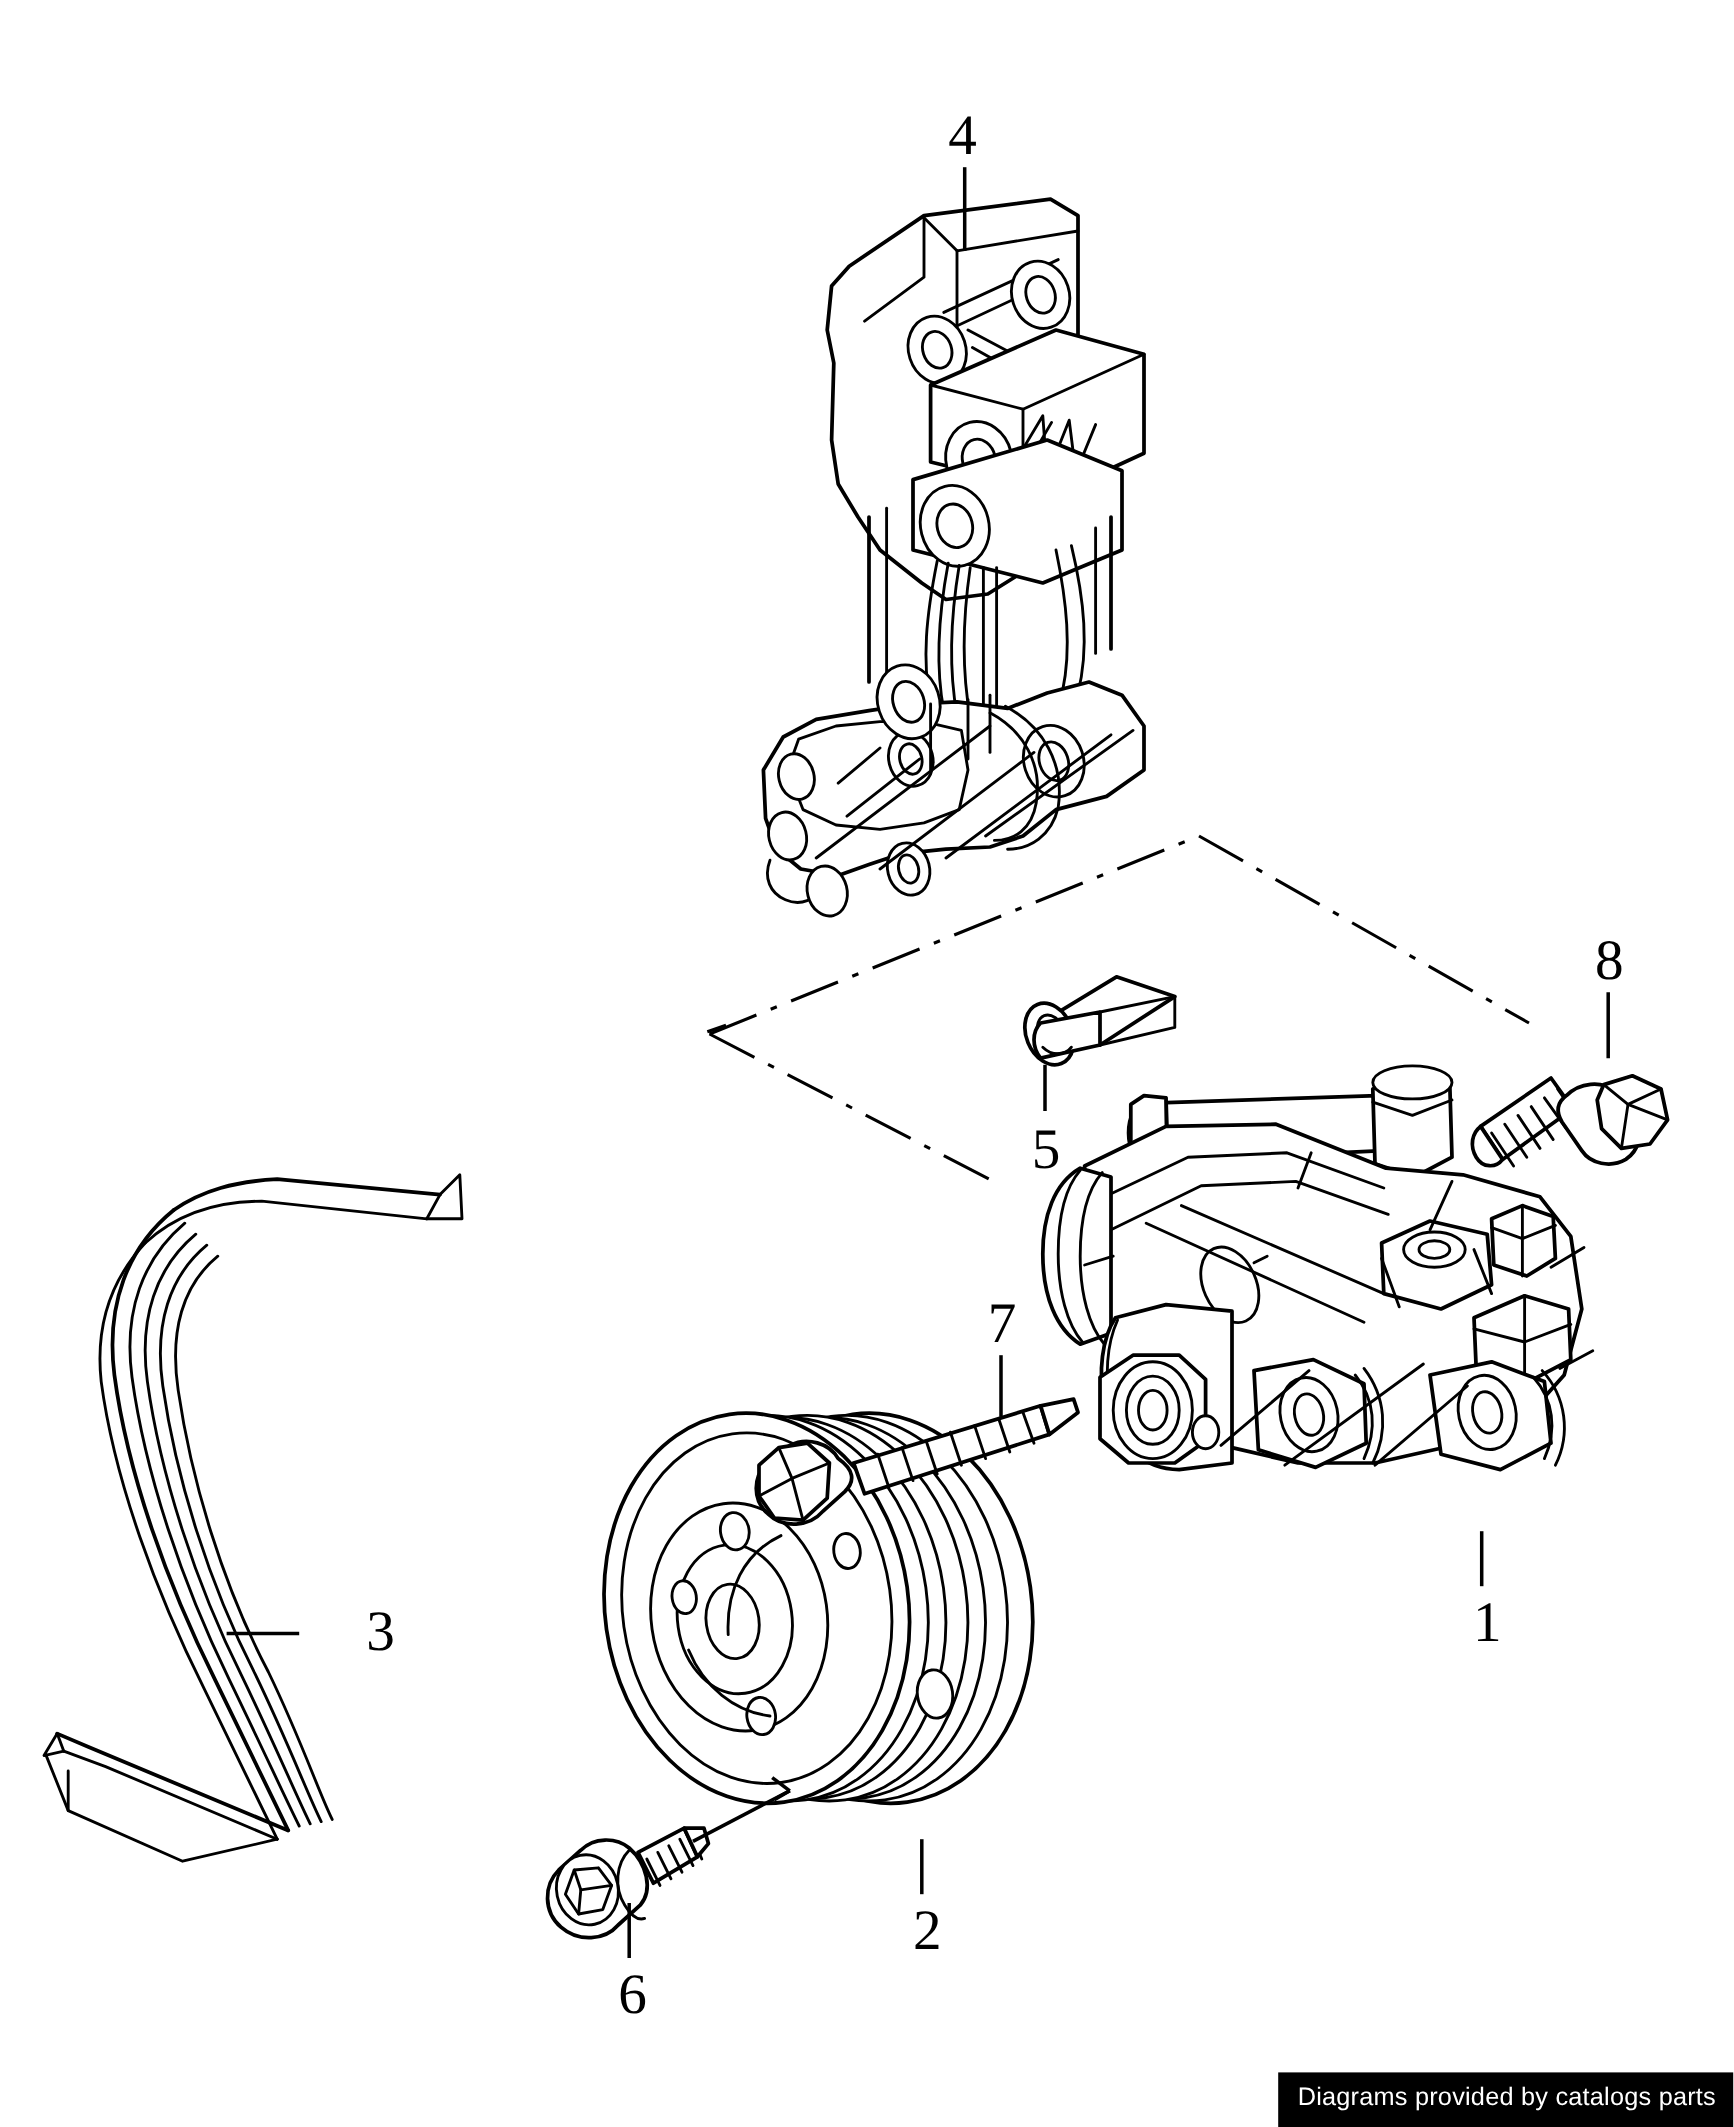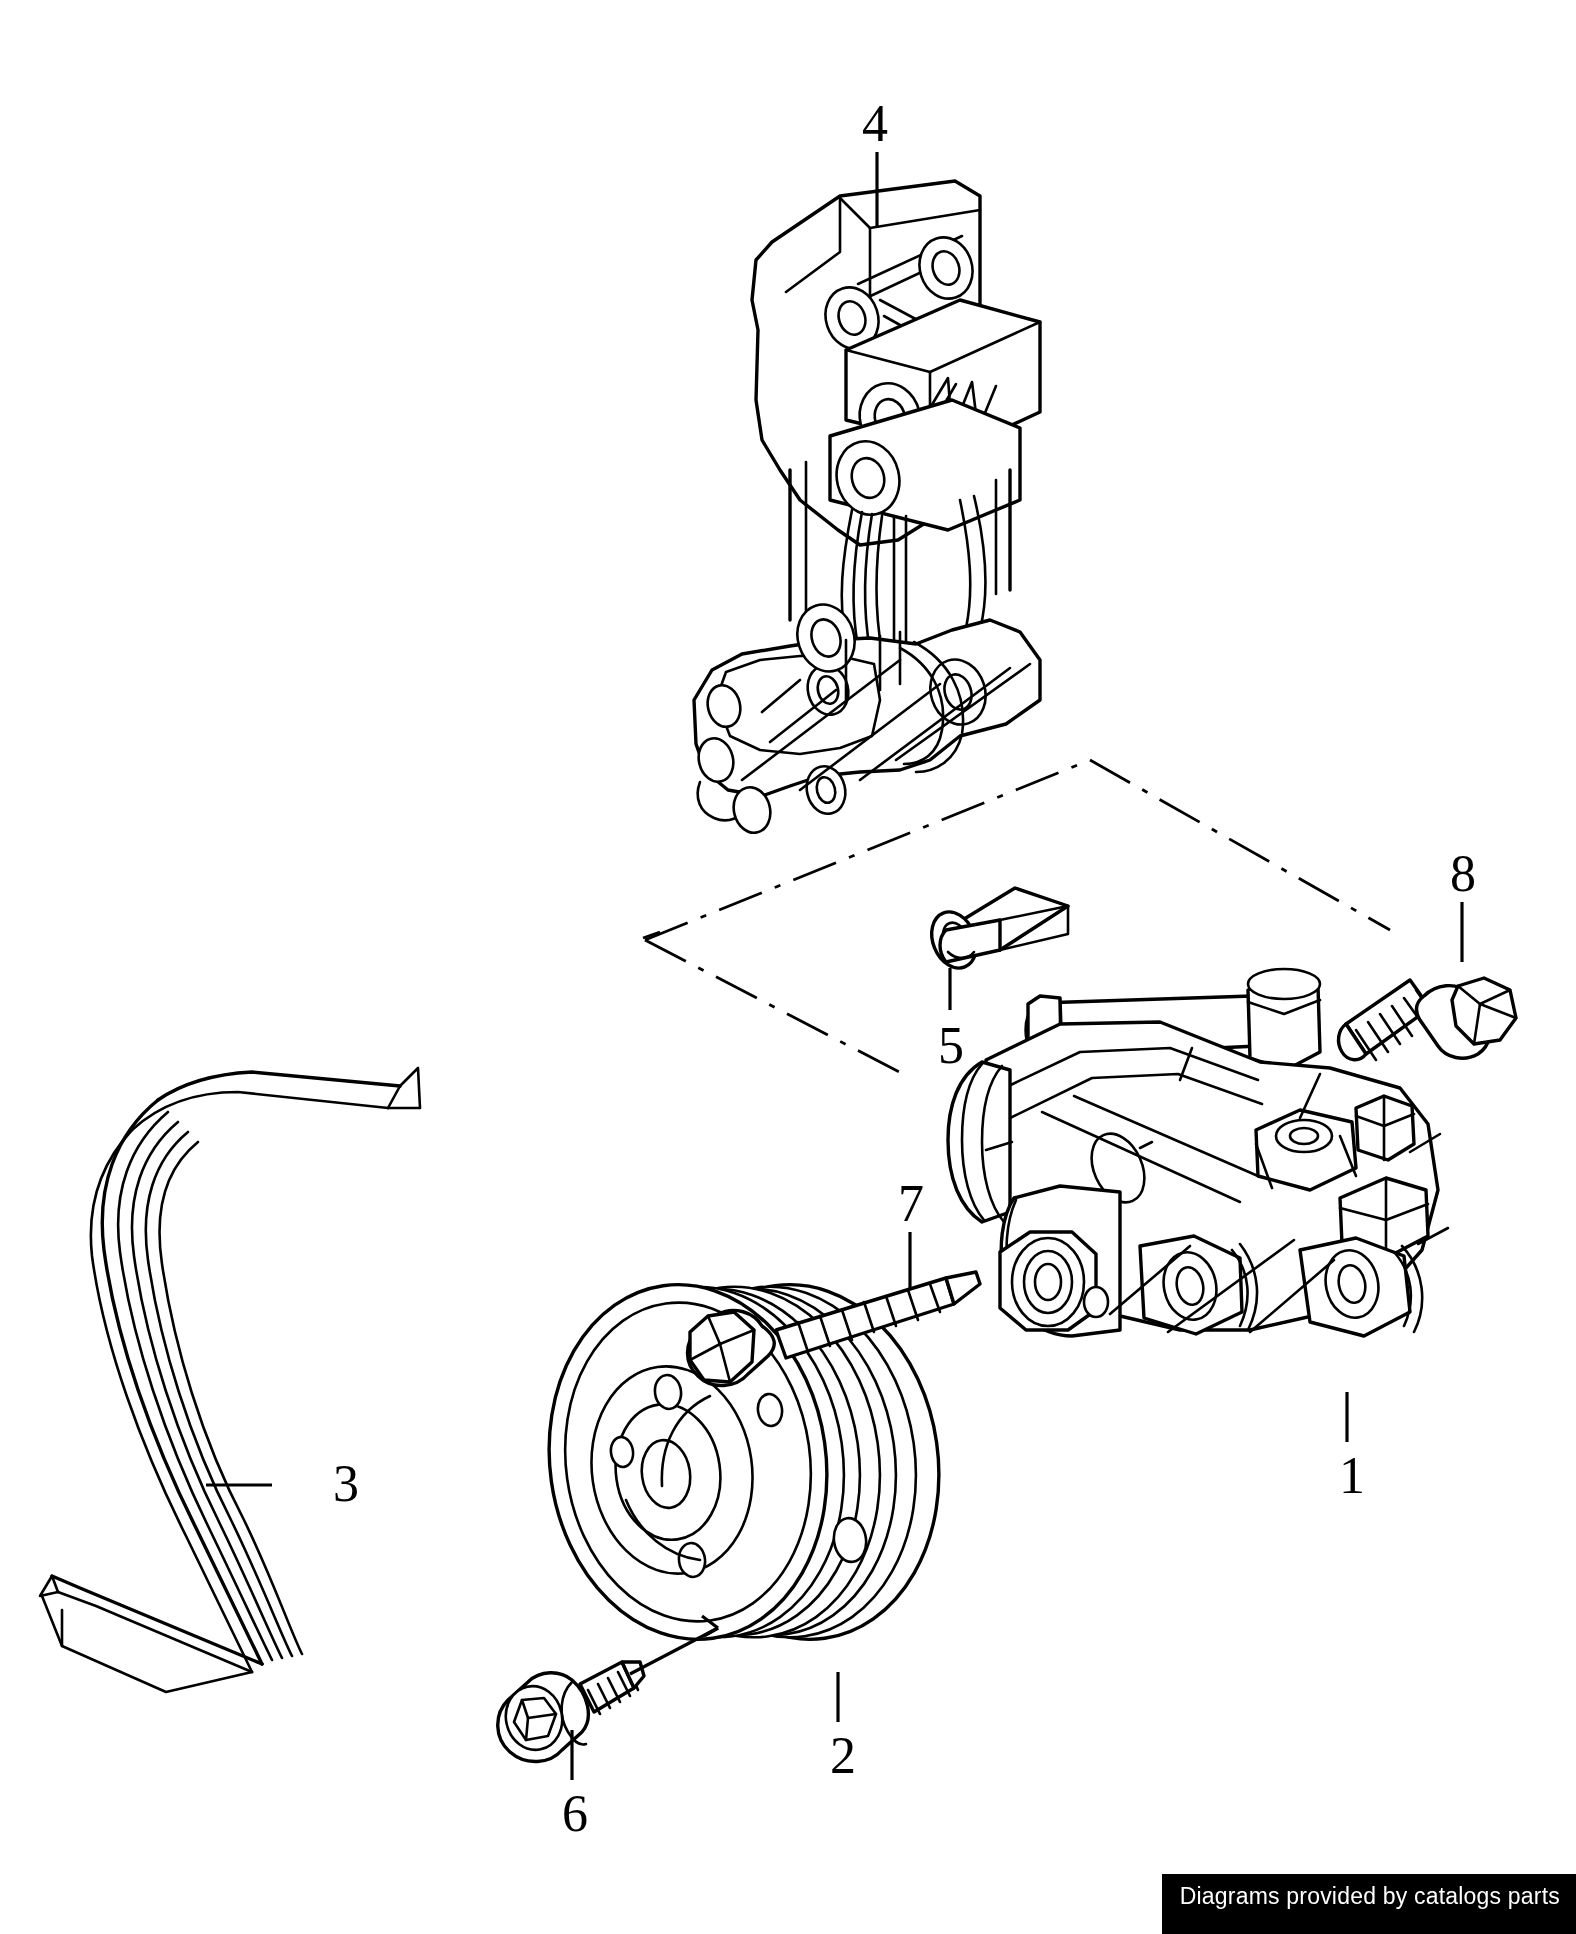--- a/index.html
+++ b/index.html
@@ -37,21 +37,21 @@
   }
   #watermark {
     position: absolute;
     right: 0;
     bottom: 0;
     background: #000000;
     color: #ffffff;
     font-family: "Liberation Sans", sans-serif;
     font-size: 23px;
     letter-spacing: 0.2px;
-    padding: 9px 16px 24px 18px;
+    padding: 9px 16px 14px 18px;
     white-space: nowrap;
   }
 </style>
 </head>
 <body>
 
 <div id="page">
 
   <svg id="diagram-svg" viewBox="0 0 1576 1934" xmlns="http://www.w3.org/2000/svg">
     <defs>

